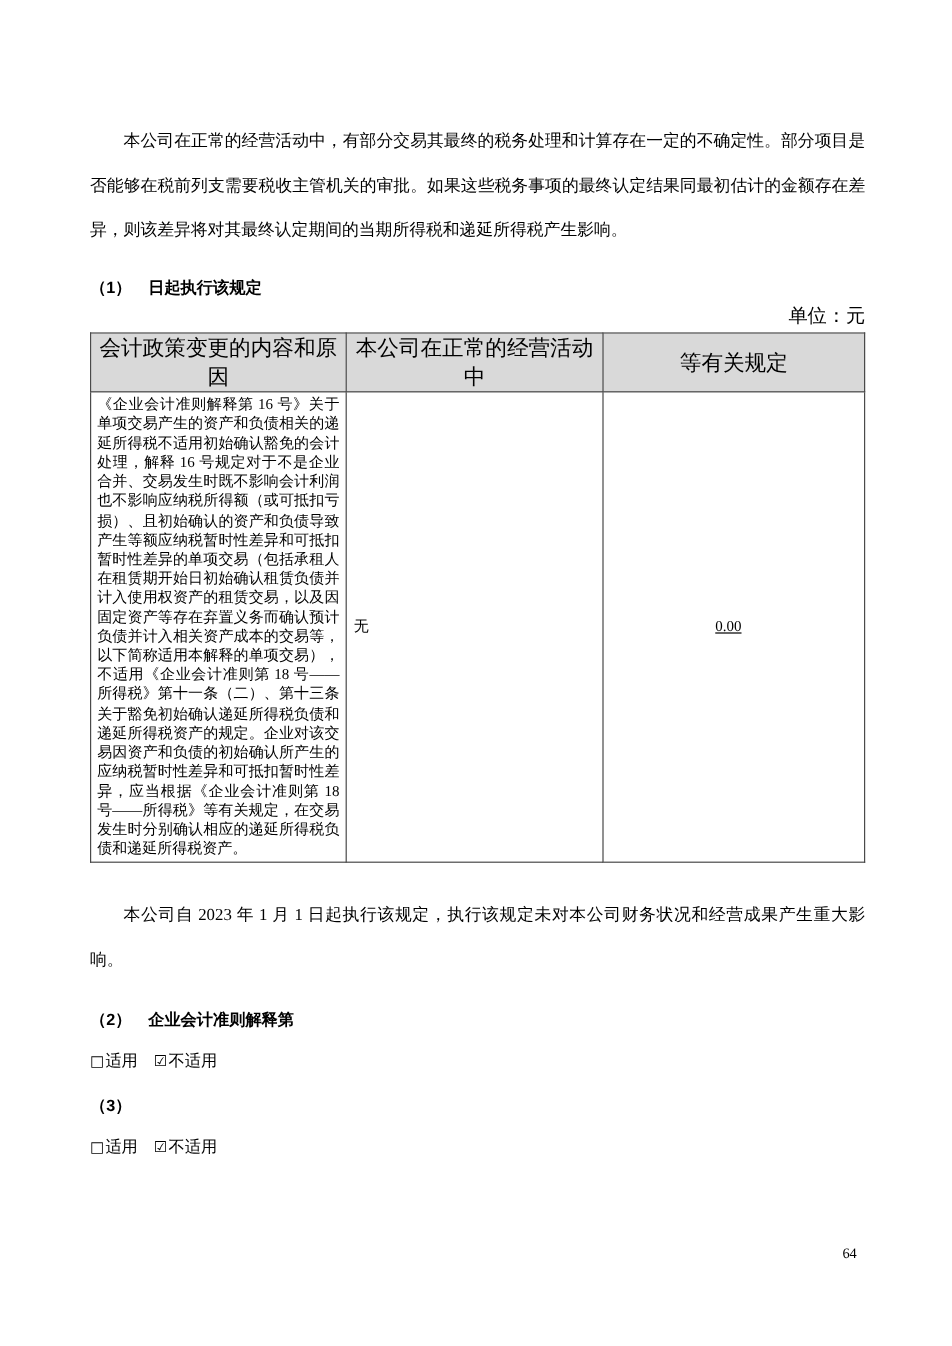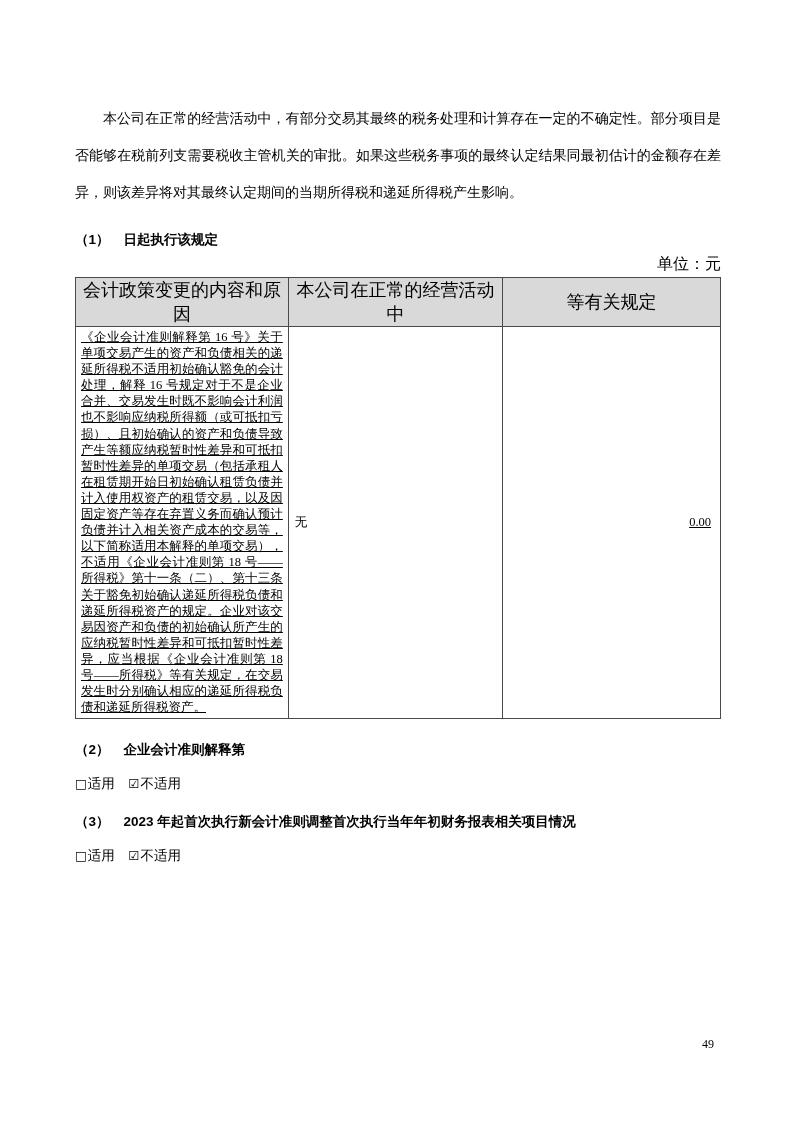--- a/index.html
+++ b/index.html
@@ -32,24 +32,24 @@
   table.policy th, table.policy td{
     border:1px solid #4a4a4a;font-weight:normal;
   }
   table.policy th{
     background:#d9d9d9;font-size:18px;text-align:center;
     height:21px;padding:0 2px;
   }
   table.policy td{vertical-align:middle;}
   td.cell-content{
     font-size:12.5px;line-height:16.1px;text-align:justify;
-    padding:2px 5px 3px 5px;vertical-align:top;text-decoration:underline;
+    padding:2px 5px 3px 5px;vertical-align:top;
   }
   td.cell-items{font-size:12.5px;padding:0 0 0 6px;text-align:left;}
-  td.cell-amount{font-size:12.5px;padding:0 9px 0 0;text-align:right;text-decoration:underline;}
+  td.cell-amount{font-size:12.5px;padding:0 9px 0 0;text-align:center;text-decoration:underline;}
   .col-1{width:33.0%;}
   .col-2{width:33.2%;}
   .col-3{width:33.8%;}
   .page-number{
     position:absolute;left:702px;top:1037px;font-size:12px;line-height:14px;
   }
 </style>
 </head>
 <body>
 
@@ -81,36 +81,36 @@
     </thead>
     <tbody>
       <tr>
         <td class="cell-content">《企业会计准则解释第 16 号》关于单项交易产生的资产和负债相关的递延所得税不适用初始确认豁免的会计处理，解释 16 号规定对于不是企业合并、交易发生时既不影响会计利润也不影响应纳税所得额（或可抵扣亏损）、且初始确认的资产和负债导致产生等额应纳税暂时性差异和可抵扣暂时性差异的单项交易（包括承租人在租赁期开始日初始确认租赁负债并计入使用权资产的租赁交易，以及因固定资产等存在弃置义务而确认预计负债并计入相关资产成本的交易等，以下简称适用本解释的单项交易），不适用《企业会计准则第 18 号——所得税》第十一条（二）、第十三条关于豁免初始确认递延所得税负债和递延所得税资产的规定。企业对该交易因资产和负债的初始确认所产生的应纳税暂时性差异和可抵扣暂时性差异，应当根据《企业会计准则第 18 号——所得税》等有关规定，在交易发生时分别确认相应的递延所得税负债和递延所得税资产。</td>
         <td class="cell-items">无</td>
         <td class="cell-amount">0.00</td>
       </tr>
     </tbody>
   </table>
 
+  <p class="para para-note">本公司自 2023 年 1 月 1 日起执行该规定，执行该规定未对本公司财务状况和经营成果产生重大影响。</p>
 
   <h3 class="h-sub" style="margin-top:22px;">
     <span class="h-no">（2）</span>
     <span>企业会计准则解释第</span>
   </h3>
 
   <p class="check-line">
     <span class="check-item"><span class="check-box">□</span><span>适用</span></span>
     <span class="check-item"><span class="check-box">☑</span><span>不适用</span></span>
   </p>
 
   <h3 class="h-sub">
     <span class="h-no">（3）</span>
-    <span>2023 年起首次执行新会计准则调整首次执行当年年初财务报表相关项目情况</span>
   </h3>
 
   <p class="check-line">
     <span class="check-item"><span class="check-box">□</span><span>适用</span></span>
     <span class="check-item"><span class="check-box">☑</span><span>不适用</span></span>
   </p>
 
 </div>
 
-<div class="page-number">49</div>
+<div class="page-number">64</div>
 
 </body></html>

